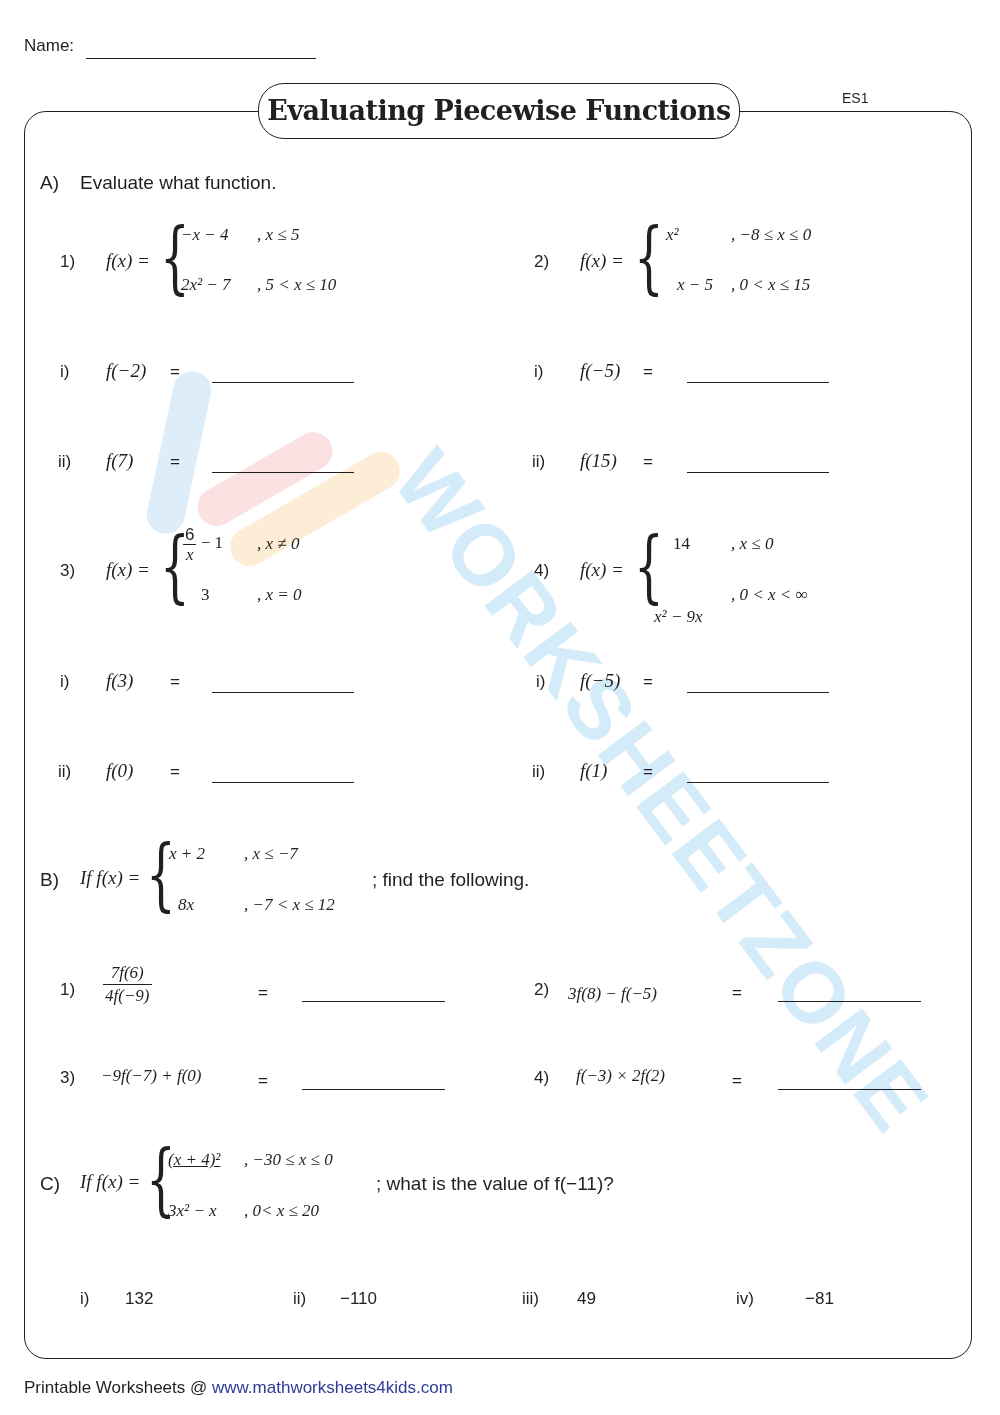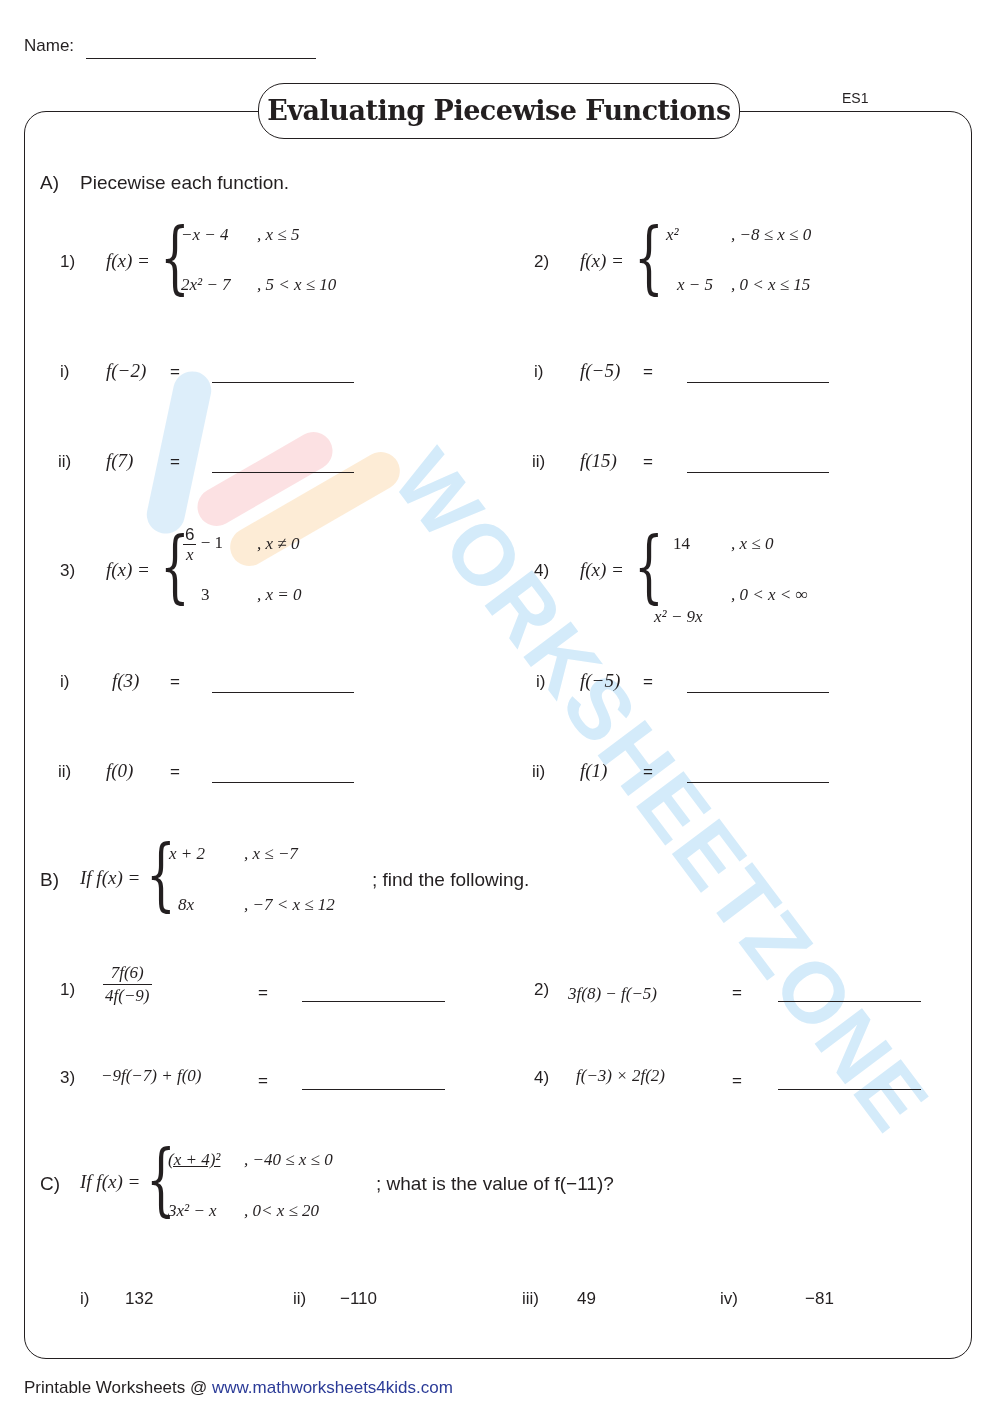--- a/index.html
+++ b/index.html
@@ -42,21 +42,21 @@
 </div>
 
 <div class="abs name-label">Name:</div>
 <div class="abs name-line"></div>
 
 <div class="abs frame"></div>
 <div class="abs title-box">Evaluating Piecewise Functions</div>
 <div class="abs code">ES1</div>
 
 <div class="abs sec-label" style="left:40px;top:172px;">A)</div>
-<div class="abs sec-label" style="left:80px;top:172px;">Piecewise each function.</div>
+<div class="abs sec-label" style="left:80px;top:172px;">Evaluate what function.</div>
 
 <div class="abs num" style="left:60px;top:252px;">1)</div>
 <div class="abs math" style="left:106px;top:250px;"><span class="serif-i">f(x) =</span></div>
 <div class="abs brace" style="left:160px;top:218px;font-size:78px;">{</div>
 <div class="abs math case" style="left:181px;top:225px;"><i>−x − 4</i></div>
 <div class="abs math case" style="left:257px;top:225px;"><i>,  x ≤ 5</i></div>
 <div class="abs math case" style="left:181px;top:275px;"><i>2x² − 7</i></div>
 <div class="abs math case" style="left:257px;top:275px;"><i>,  5 &lt; x ≤ 10</i></div>
 
 <div class="abs num" style="left:60px;top:362px;">i)</div>
@@ -95,21 +95,21 @@
     <span class="top n">6</span>
     <span class="bot"><i>x</i></span>
   </span>
   <span>− 1</span>
 </div>
 <div class="abs math case" style="left:257px;top:534px;"><i>,  x ≠ 0</i></div>
 <div class="abs math case" style="left:201px;top:585px;"><span>3</span></div>
 <div class="abs math case" style="left:257px;top:585px;"><i>,  x = 0</i></div>
 
 <div class="abs num" style="left:60px;top:672px;">i)</div>
-<div class="abs math" style="left:112px;top:670px;"><i>f(3)</i></div>
+<div class="abs math" style="left:106px;top:670px;"><i>f(3)</i></div>
 <div class="abs eq" style="left:170px;top:672px;">=</div>
 <div class="abs ansline" style="left:212px;top:692px;width:142px;"></div>
 
 <div class="abs num" style="left:58px;top:762px;">ii)</div>
 <div class="abs math" style="left:106px;top:760px;"><i>f(0)</i></div>
 <div class="abs eq" style="left:170px;top:762px;">=</div>
 <div class="abs ansline" style="left:212px;top:782px;width:142px;"></div>
 
 <div class="abs num" style="left:534px;top:561px;">4)</div>
 <div class="abs math" style="left:580px;top:559px;"><span class="serif-i">f(x) =</span></div>
@@ -160,29 +160,29 @@
 
 <div class="abs num" style="left:534px;top:1068px;">4)</div>
 <div class="abs math" style="left:576px;top:1066px;font-size:17px;"><i>f(−3) × 2f(2)</i></div>
 <div class="abs eq" style="left:732px;top:1071px;">=</div>
 <div class="abs ansline" style="left:778px;top:1089px;width:143px;"></div>
 
 <div class="abs sec-label" style="left:40px;top:1173px;">C)</div>
 <div class="abs math" style="left:80px;top:1171px;"><i>If f(x) =</i></div>
 <div class="abs brace" style="left:146px;top:1140px;font-size:78px;">{</div>
 <div class="abs math case" style="left:168px;top:1150px;text-decoration:underline;"><i>(x + 4)²</i></div>
-<div class="abs math case" style="left:244px;top:1150px;"><i>,  −40 ≤ x ≤ 0</i></div>
+<div class="abs math case" style="left:244px;top:1150px;"><i>,  −30 ≤ x ≤ 0</i></div>
 <div class="abs math case" style="left:168px;top:1201px;"><i>3x² − x</i></div>
 <div class="abs math case" style="left:244px;top:1201px;"><i>,  0&lt; x ≤ 20</i></div>
 <div class="abs sec-label" style="left:376px;top:1173px;">; what is the value of f(−11)?</div>
 
 <div class="abs num" style="left:80px;top:1289px;">i)</div>
 <div class="abs num" style="left:125px;top:1289px;">132</div>
 <div class="abs num" style="left:293px;top:1289px;">ii)</div>
 <div class="abs num" style="left:340px;top:1289px;">−110</div>
 <div class="abs num" style="left:522px;top:1289px;">iii)</div>
 <div class="abs num" style="left:577px;top:1289px;">49</div>
-<div class="abs num" style="left:720px;top:1289px;text-align:center;">iv)</div>
+<div class="abs num" style="left:736px;top:1289px;text-align:center;">iv)</div>
 <div class="abs num" style="left:805px;top:1289px;">−81</div>
 
 <div class="abs footer">
   <span>Printable Worksheets @ </span><span class="link">www.mathworksheets4kids.com</span>
 </div>
 
 </body></html>

